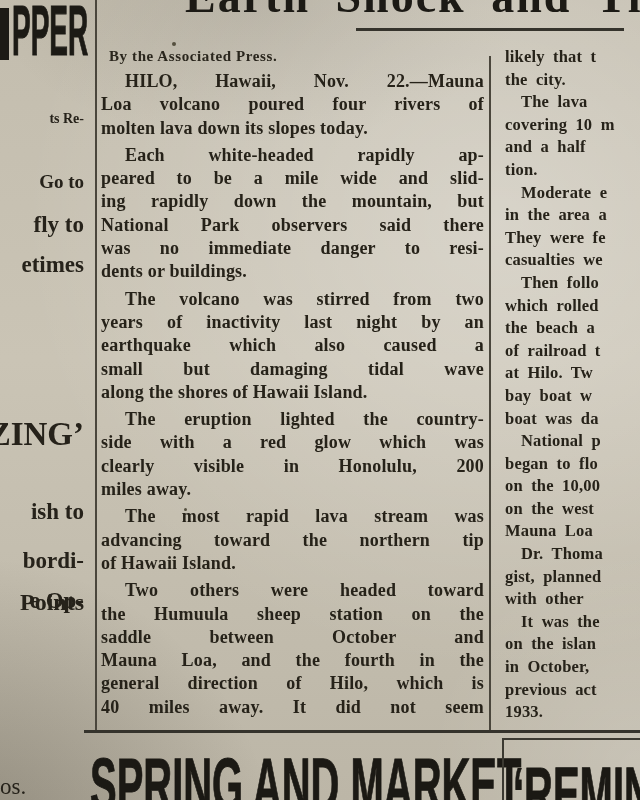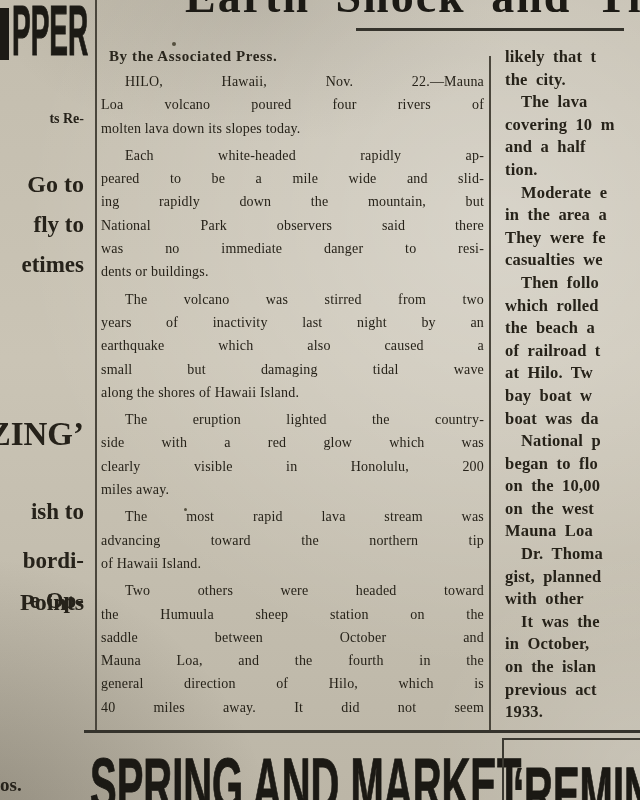--- a/index.html
+++ b/index.html
@@ -33,21 +33,21 @@
     transform:scaleX(.40);transform-origin:left top;white-space:nowrap;
     color:#1c1a15;-webkit-text-stroke:1.2px #1c1a15;
   }
   .left-headline-stem{position:absolute;left:0;top:8px;width:9px;height:52px;background:#1c1a15;}
   .lfrag{
     position:absolute;right:4px;font-weight:700;color:#26221a;white-space:nowrap;
     line-height:1.05;
   }
   
   .byline{position:absolute;left:109px;top:48px;font-size:15px;font-weight:700;letter-spacing:.6px;color:#2a261d;text-align:right;}
-  .article{position:absolute;left:101px;top:70px;width:383px;font-size:14px;font-weight:400;}
+  .article{position:absolute;left:101px;top:70px;width:383px;font-size:18px;font-weight:700;}
   .para{margin-top:4px;}
   .para:first-child{margin-top:0;}
   .aline{
     height:23.3px;line-height:23.3px;white-space:normal;
     text-align:justify;text-align-last:justify;letter-spacing:.2px;
   }
   .aline.ind{padding-left:24px;}
   .aline.endline{text-align-last:left;}
   
   .right-col{position:absolute;left:505px;top:46px;width:135px;font-size:16.5px;font-weight:700;}
@@ -57,40 +57,40 @@
   .bottom-headline{
     position:absolute;line-height:74px;font-size:74px;
     font-family:"Liberation Sans","DejaVu Sans",sans-serif;font-weight:700;
     transform:scaleX(.54);transform-origin:left top;white-space:nowrap;
     color:#1b1914;-webkit-text-stroke:1px #1b1914;
   }
   .bottom-box{
     position:absolute;left:502px;top:738px;width:140px;height:64px;
     border-left:2.5px solid #3b3931;border-top:2.5px solid #3b3931;
   }
-  .corner-frag{position:absolute;left:0px;top:774px;font-size:19px;font-weight:700;color:#26221a;}
+  .corner-frag{position:absolute;left:0px;top:774px;font-size:23px;font-weight:400;color:#26221a;}
   .speck{position:absolute;width:4px;height:4px;border-radius:50%;background:#55503f;}
 </style>
 </head>
 <body>
 
 <div class="page">
 
   <div class="masthead">Earth Shock and Tidal W</div>
   <div class="hrule" style="left:356px;top:28px;width:268px;height:3px;"></div>
 
   <div class="vrule" style="left:95px;top:0;height:733px;"></div>
   <div class="vrule" style="left:489px;top:56px;height:677px;"></div>
 
   <div class="left-col">
     <div class="left-headline-stem"></div>
     <div class="left-headline">PPER</div>
     <div id="left-frags">
         <div class="lfrag" style="top: 112px; font-size: 14px; text-align: right;">ts Re-</div>
-        <div class="lfrag" style="top: 172px; font-size: 24px;">Go to</div>
+        <div class="lfrag" style="top: 172px; font-size: 19px;">Go to</div>
         <div class="lfrag" style="top: 213px; font-size: 23px;">fly to</div>
         <div class="lfrag" style="top: 253px; font-size: 23px;">etimes</div>
         <div class="lfrag" style="top: 417px; font-size: 33px;">ZING’</div>
         <div class="lfrag" style="top: 500px; font-size: 23px;">ish to</div>
         <div class="lfrag" style="top: 549px; font-size: 23px;">bordi-</div>
         <div class="lfrag" style="top: 589px; font-size: 23px;">e Op-</div>
         <div class="lfrag" style="top: 590px; font-size: 24px;">Points</div>
       </div>
   </div>
   <div class="corner-frag">os.</div>
@@ -158,22 +158,22 @@
       <div class="rline">boat was da</div>
       <div class="rline ind">National p</div>
       <div class="rline">began to flo</div>
       <div class="rline">on the 10,00</div>
       <div class="rline">on the west</div>
       <div class="rline">Mauna Loa</div>
       <div class="rline ind">Dr. Thoma</div>
       <div class="rline">gist, planned</div>
       <div class="rline">with other</div>
       <div class="rline ind">It was the</div>
+      <div class="rline">on the islan</div>
       <div class="rline">in October,</div>
-      <div class="rline">on the islan</div>
       <div class="rline">previous act</div>
       <div class="rline">1933.</div>
     </div>
 
   <div class="hrule" style="left:84px;top:730px;width:556px;height:3px;"></div>
   <div class="bottom-headline" style="left:90px;top:748px;">SPRING AND MARKET</div>
   <div class="bottom-box"></div>
   <div class="bottom-headline" style="left:513px;top:757px;">‘REMIND</div>
 
   <div class="speck" style="left:172px;top:42px;"></div>

